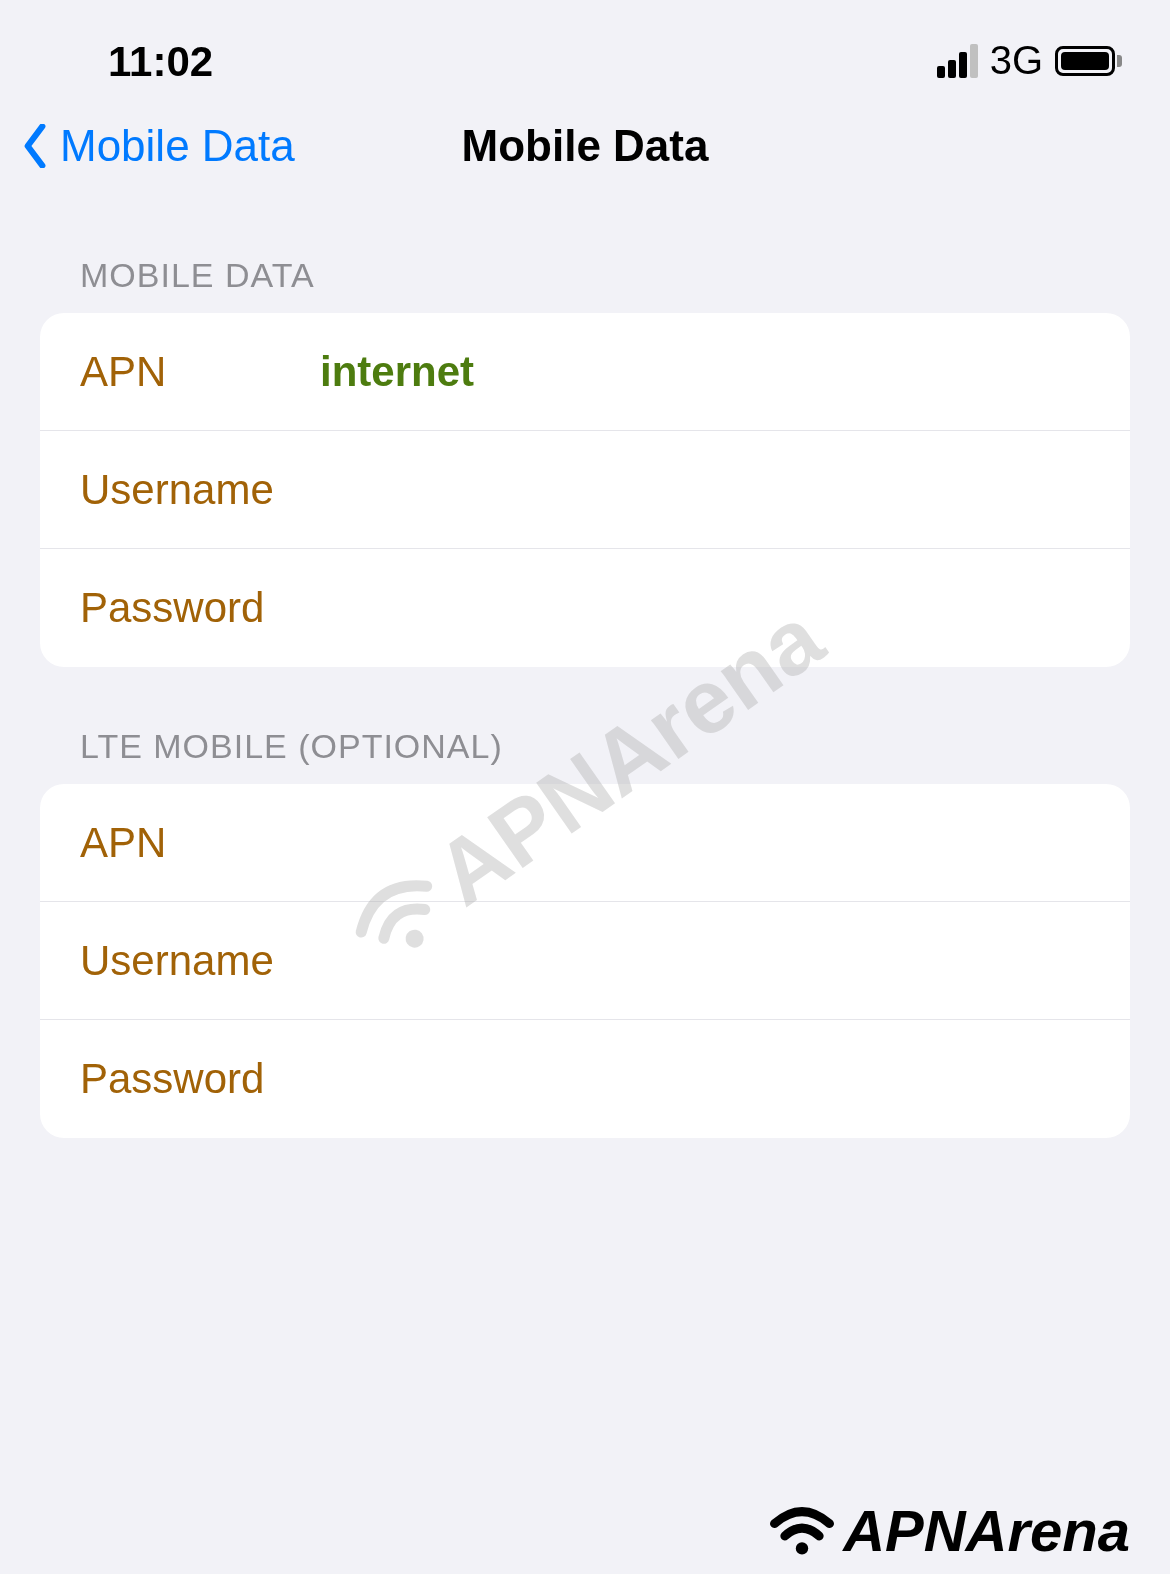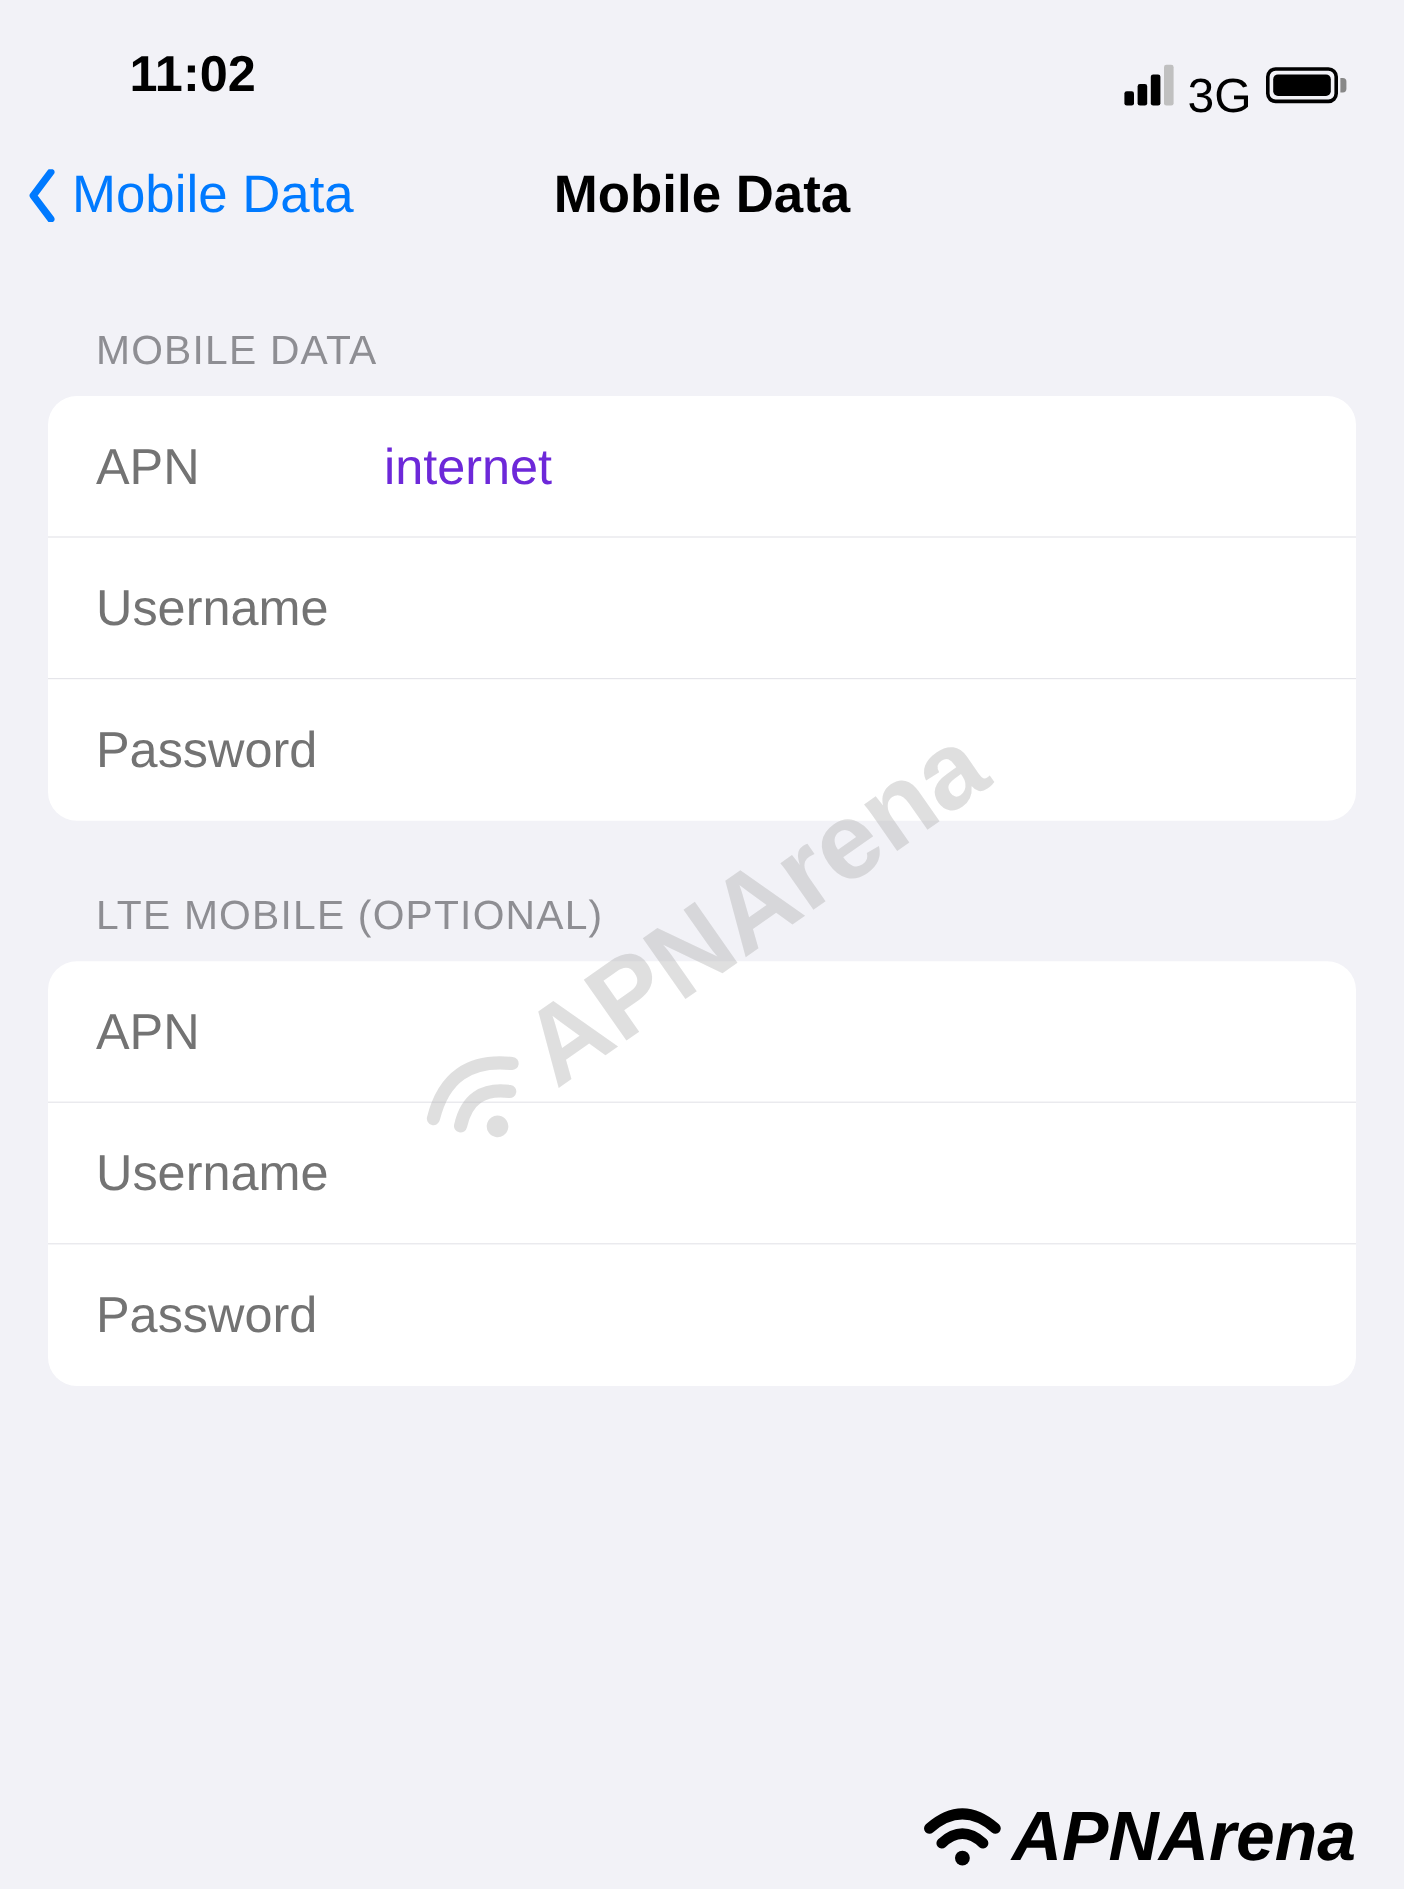--- a/index.html
+++ b/index.html
@@ -39,21 +39,20 @@
       background-color: #000;
       border-radius: 2px;
     }
     .signal-bar.b1 { height: 12px; }
     .signal-bar.b2 { height: 18px; }
     .signal-bar.b3 { height: 26px; }
     .signal-bar.b4 { height: 34px; background-color: #c0c0c0; }
     .network-type {
       font-size: 40px;
       font-weight: 500;
-      margin-top: 20px;
     }
     .battery {
       display: flex;
       align-items: center;
     }
     .battery-body {
       width: 60px;
       height: 30px;
       border: 3px solid #000;
       border-radius: 8px;
@@ -120,27 +119,27 @@
       padding: 34px 40px;
       border-bottom: 1px solid #e5e5ea;
       min-height: 118px;
     }
     .settings-row:last-child {
       border-bottom: none;
     }
     .settings-label {
       font-size: 42px;
       font-weight: 400;
-      color: #737373;
+      color: #a16207;
       flex: 0 0 240px;
     }
     .settings-value {
       font-size: 42px;
-      font-weight: 400;
-      color: #6d28d9;
+      font-weight: 700;
+      color: #4d7c0f;
       flex: 1;
       border: none;
       outline: none;
       background: transparent;
     }
     .watermark-center {
       position: absolute;
       top: 50%;
       left: 50%;
       transform: translate(-50%, -50%) rotate(-35deg);

